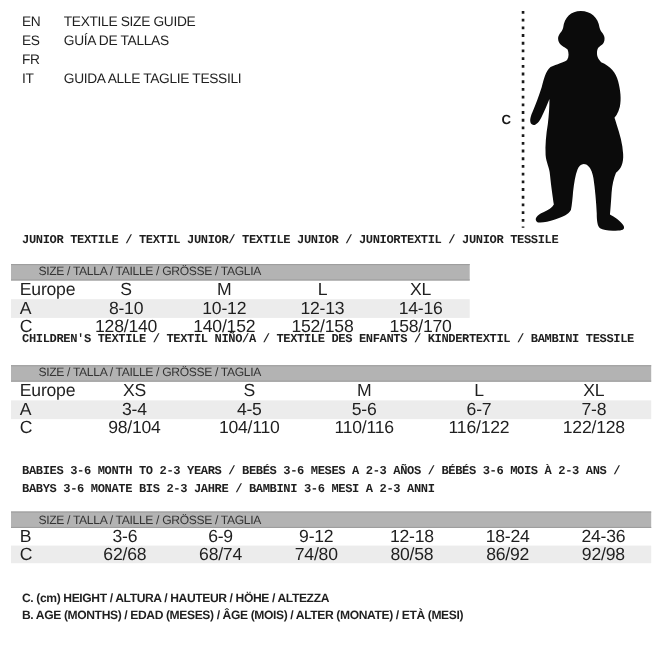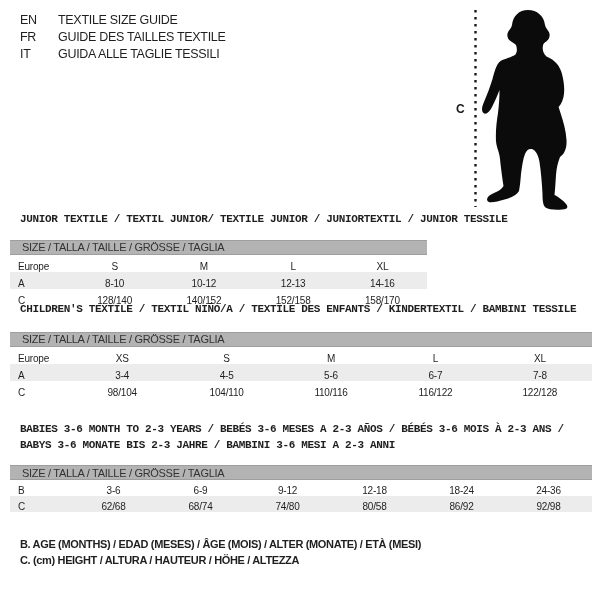--- a/index.html
+++ b/index.html
@@ -37,45 +37,48 @@
   .sec-title{margin-left:10px;font-weight:700;font-size:11px;line-height:15.5px;letter-spacing:-0.35px;white-space:nowrap;font-family:Liberation Mono, monospace;}
   #sec-0 .size-bar{margin-top:12px;}
   #sec-1 .size-bar{margin-top:14px;}
   #sec-2 .size-bar{margin-top:12px;}
   .size-bar{
     height:15px;box-sizing:border-box;
     background:var(--table_header_bg);
     border-top:1px solid var(--table_header_border);
     border-bottom:1px solid var(--table_header_border);
     display:flex;align-items:center;
-    padding-left:12px;font-size:11px;letter-spacing:-0.3px;color:#333;
+    padding-left:25px;font-size:11px;letter-spacing:-0.3px;color:#333;
   }
-  .t-row{display:flex;align-items:flex-end;height:17.3px;font-size:10px;letter-spacing:-0.2px;}
+  .t-row{display:flex;align-items:flex-start;height:17.3px;font-size:16px;letter-spacing:-0.2px;}
   #sec-2 .t-row{height:16px;}
   .t-row.shaded{background:var(--row_shaded_bg);}
   .t-row .lbl{width:60px;box-sizing:border-box;padding-left:8px;}
   .t-row .val{flex:1;text-align:center;}
 
   
   .footnotes{position:absolute;top:536px;left:20px;}
   .footnote{font-weight:700;font-size:11px;line-height:16px;letter-spacing:-0.35px;white-space:nowrap;}
 </style>
 </head>
 <body>
 
 <div class="page">
 
   <div class="lang-block" id="lang-block">
       <div class="lang-row">
         <span class="code">EN</span>
         <span class="lab">TEXTILE SIZE GUIDE</span>
       </div>
       <div class="lang-row">
+        <span class="code">ES</span>
+        <span class="lab">GUÍA DE TALLAS</span>
+      </div>
+      <div class="lang-row">
         <span class="code">FR</span>
-        <span class="lab">GUIDE DES TAILLES TEXTILE</span>
       </div>
       <div class="lang-row">
         <span class="code">IT</span>
         <span class="lab">GUIDA ALLE TAGLIE TESSILI</span>
       </div>
     </div>
 
   <div class="figure">
     <svg width="160" height="218" viewBox="0 0 160 218">
       <line x1="35.5" y1="10" x2="35.5" y2="207" stroke="#1a1a1a" stroke-width="2.4" stroke-dasharray="2.6 4.4"></line>
@@ -217,17 +220,17 @@
           <span class="val">68/74</span>
           <span class="val">74/80</span>
           <span class="val">80/58</span>
           <span class="val">86/92</span>
           <span class="val">92/98</span>
         </div>
       </div>
   </section>
 
   <div class="footnotes" id="footnotes">
+      <div class="footnote">C. (cm) HEIGHT / ALTURA / HAUTEUR / HÖHE / ALTEZZA</div>
       <div class="footnote">B. AGE (MONTHS) / EDAD (MESES) / ÂGE (MOIS) / ALTER (MONATE) / ETÀ (MESI)</div>
-      <div class="footnote">C. (cm) HEIGHT / ALTURA / HAUTEUR / HÖHE / ALTEZZA</div>
     </div>
 
 </div>
 
 </body></html>

